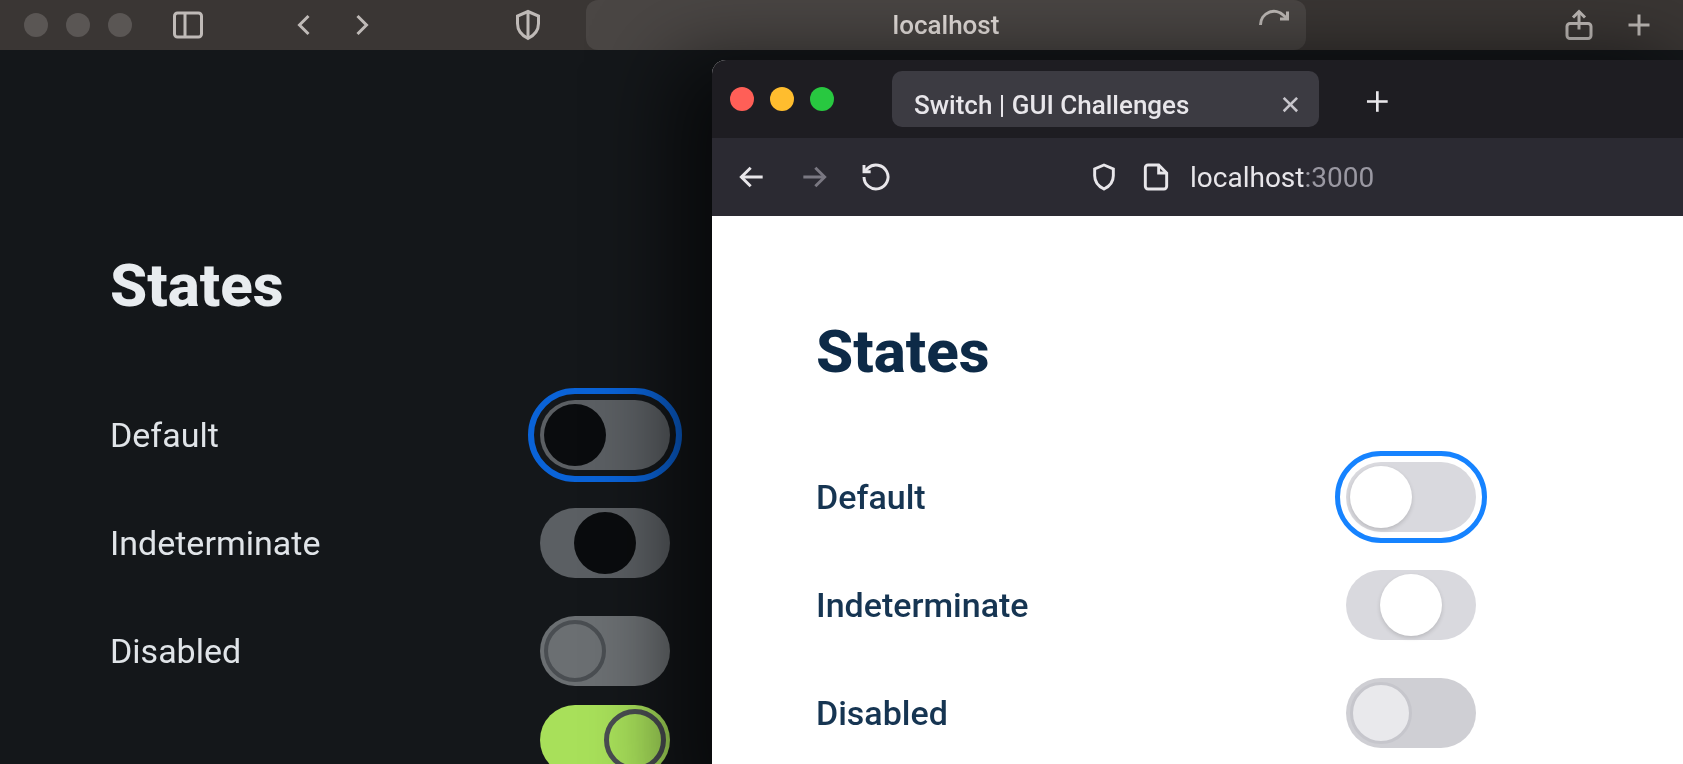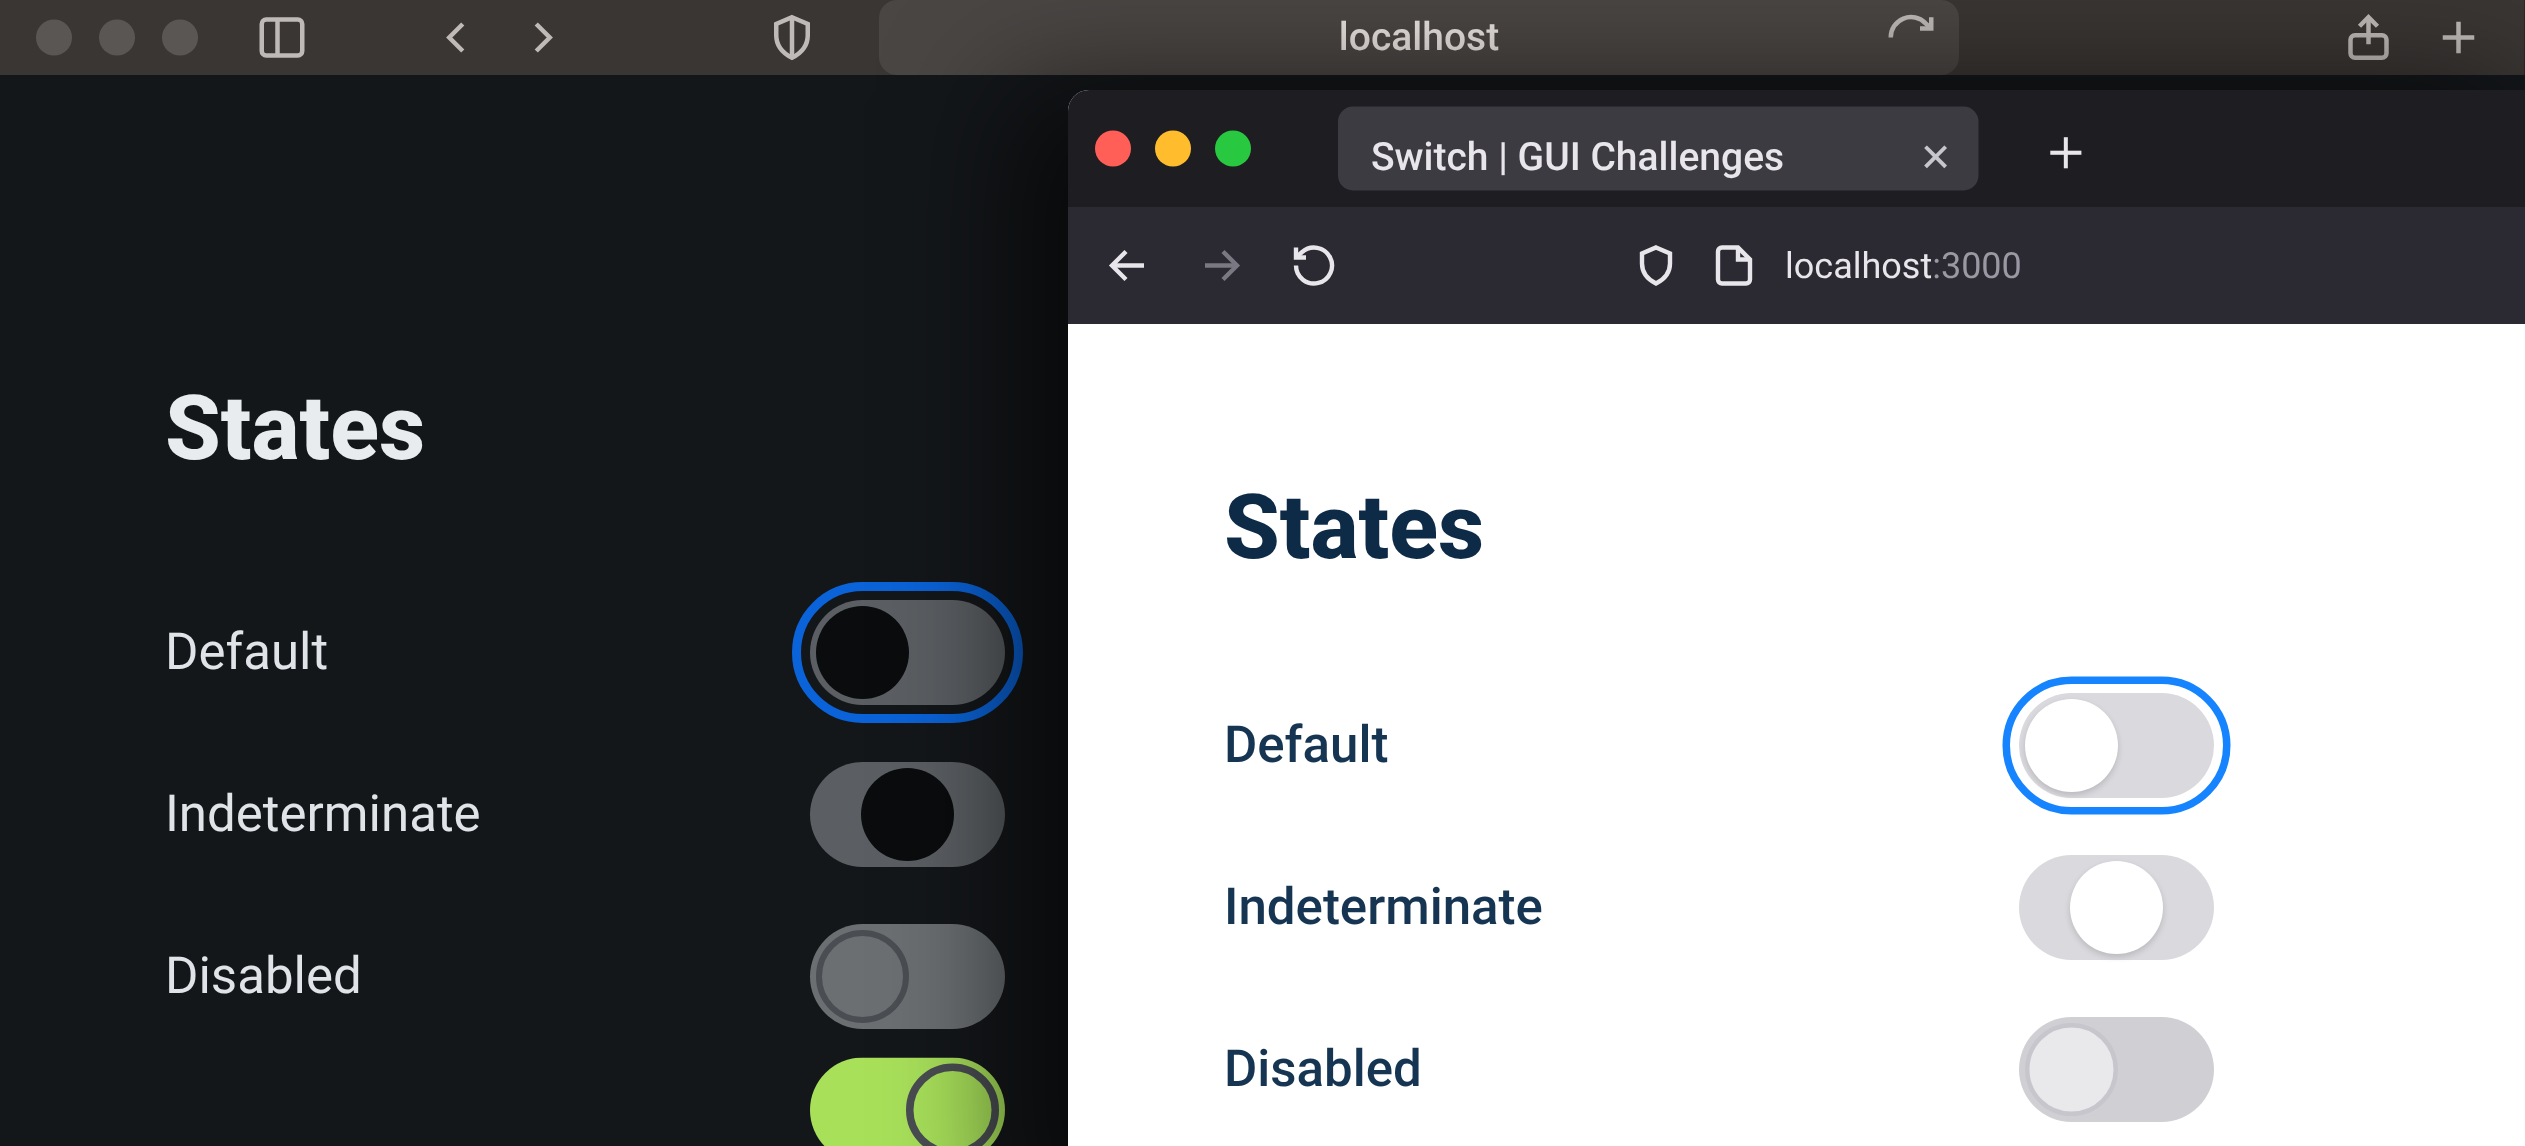--- a/index.html
+++ b/index.html
@@ -151,21 +151,21 @@
     display: flex;
     align-items: center;
     padding: 0 22px;
     gap: 26px;
   }
   .fx-ico { width: 36px; height: 36px; display:flex;align-items:center;justify-content:center;color:#e8e6ea; background:none;border:none;cursor:pointer;}
   .fx-ico.dim { color: #7a7882; }
   .fx-ico svg { width: 32px; height: 32px; stroke: currentColor; fill: none; stroke-width: 2.2; }
   .fx-toolbar .gap { flex: 0 0 140px; }
   .fx-urlbox { display:flex;align-items:center;gap:16px; }
-  .fx-url { color:#e8e6ea; font-size:24px; }
+  .fx-url { color:#e8e6ea; font-size:28px; }
   .fx-url .port { color:#9a98a2; }
 
   .fx-content {
     flex:1;
     background:#ffffff;
     padding: 100px 0 0 104px;
     color:#0d2a47;
   }
   .light-title {
     font-size: 60px;

